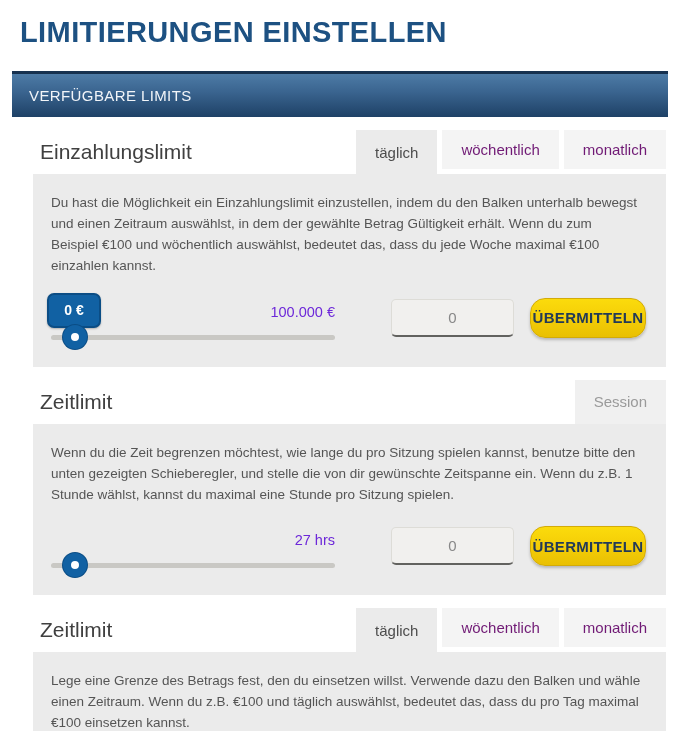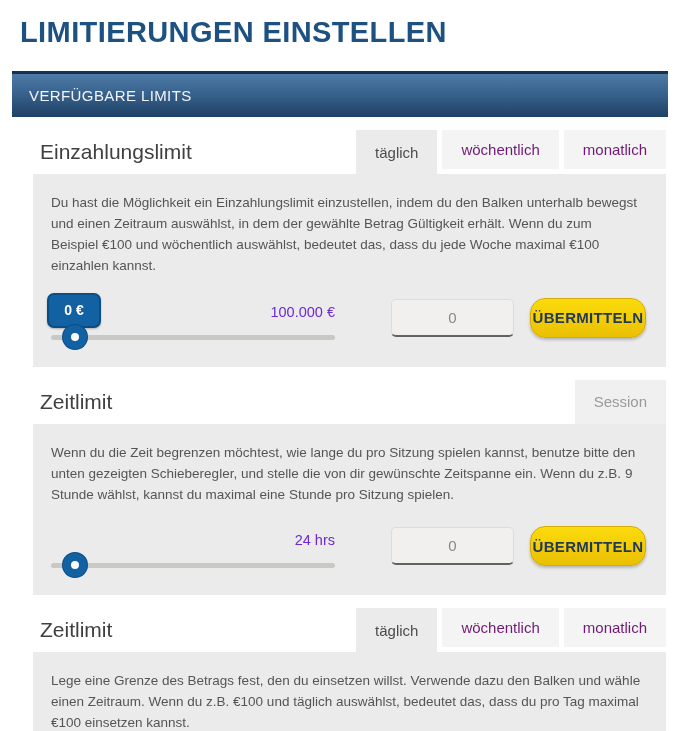--- a/index.html
+++ b/index.html
@@ -175,24 +175,24 @@
 </div>
 
 <div class="section">
   <div class="section-head">
     <h2 class="section-title">Zeitlimit</h2>
     <div class="tabs">
       <div class="tab single">Session</div>
     </div>
   </div>
   <div class="section-body">
-    <p class="section-desc">Wenn du die Zeit begrenzen möchtest, wie lange du pro Sitzung spielen kannst, benutze bitte den unten gezeigten Schieberegler, und stelle die von dir gewünschte Zeitspanne ein. Wenn du z.B. 9 Stunde wählst, kannst du maximal eine Stunde pro Sitzung spielen.</p>
+    <p class="section-desc">Wenn du die Zeit begrenzen möchtest, wie lange du pro Sitzung spielen kannst, benutze bitte den unten gezeigten Schieberegler, und stelle die von dir gewünschte Zeitspanne ein. Wenn du z.B. 1 Stunde wählst, kannst du maximal eine Stunde pro Sitzung spielen.</p>
     <div class="controls">
       <div class="slider-area">
-        <div class="slider-max">24 hrs</div>
+        <div class="slider-max">27 hrs</div>
         <div class="slider-track"></div>
         <div class="slider-handle"></div>
       </div>
       <input class="num-input" value="0" style="">
       <button class="submit-btn">ÜBERMITTELN</button>
     </div>
   </div>
 </div>
 
 <div class="section">

